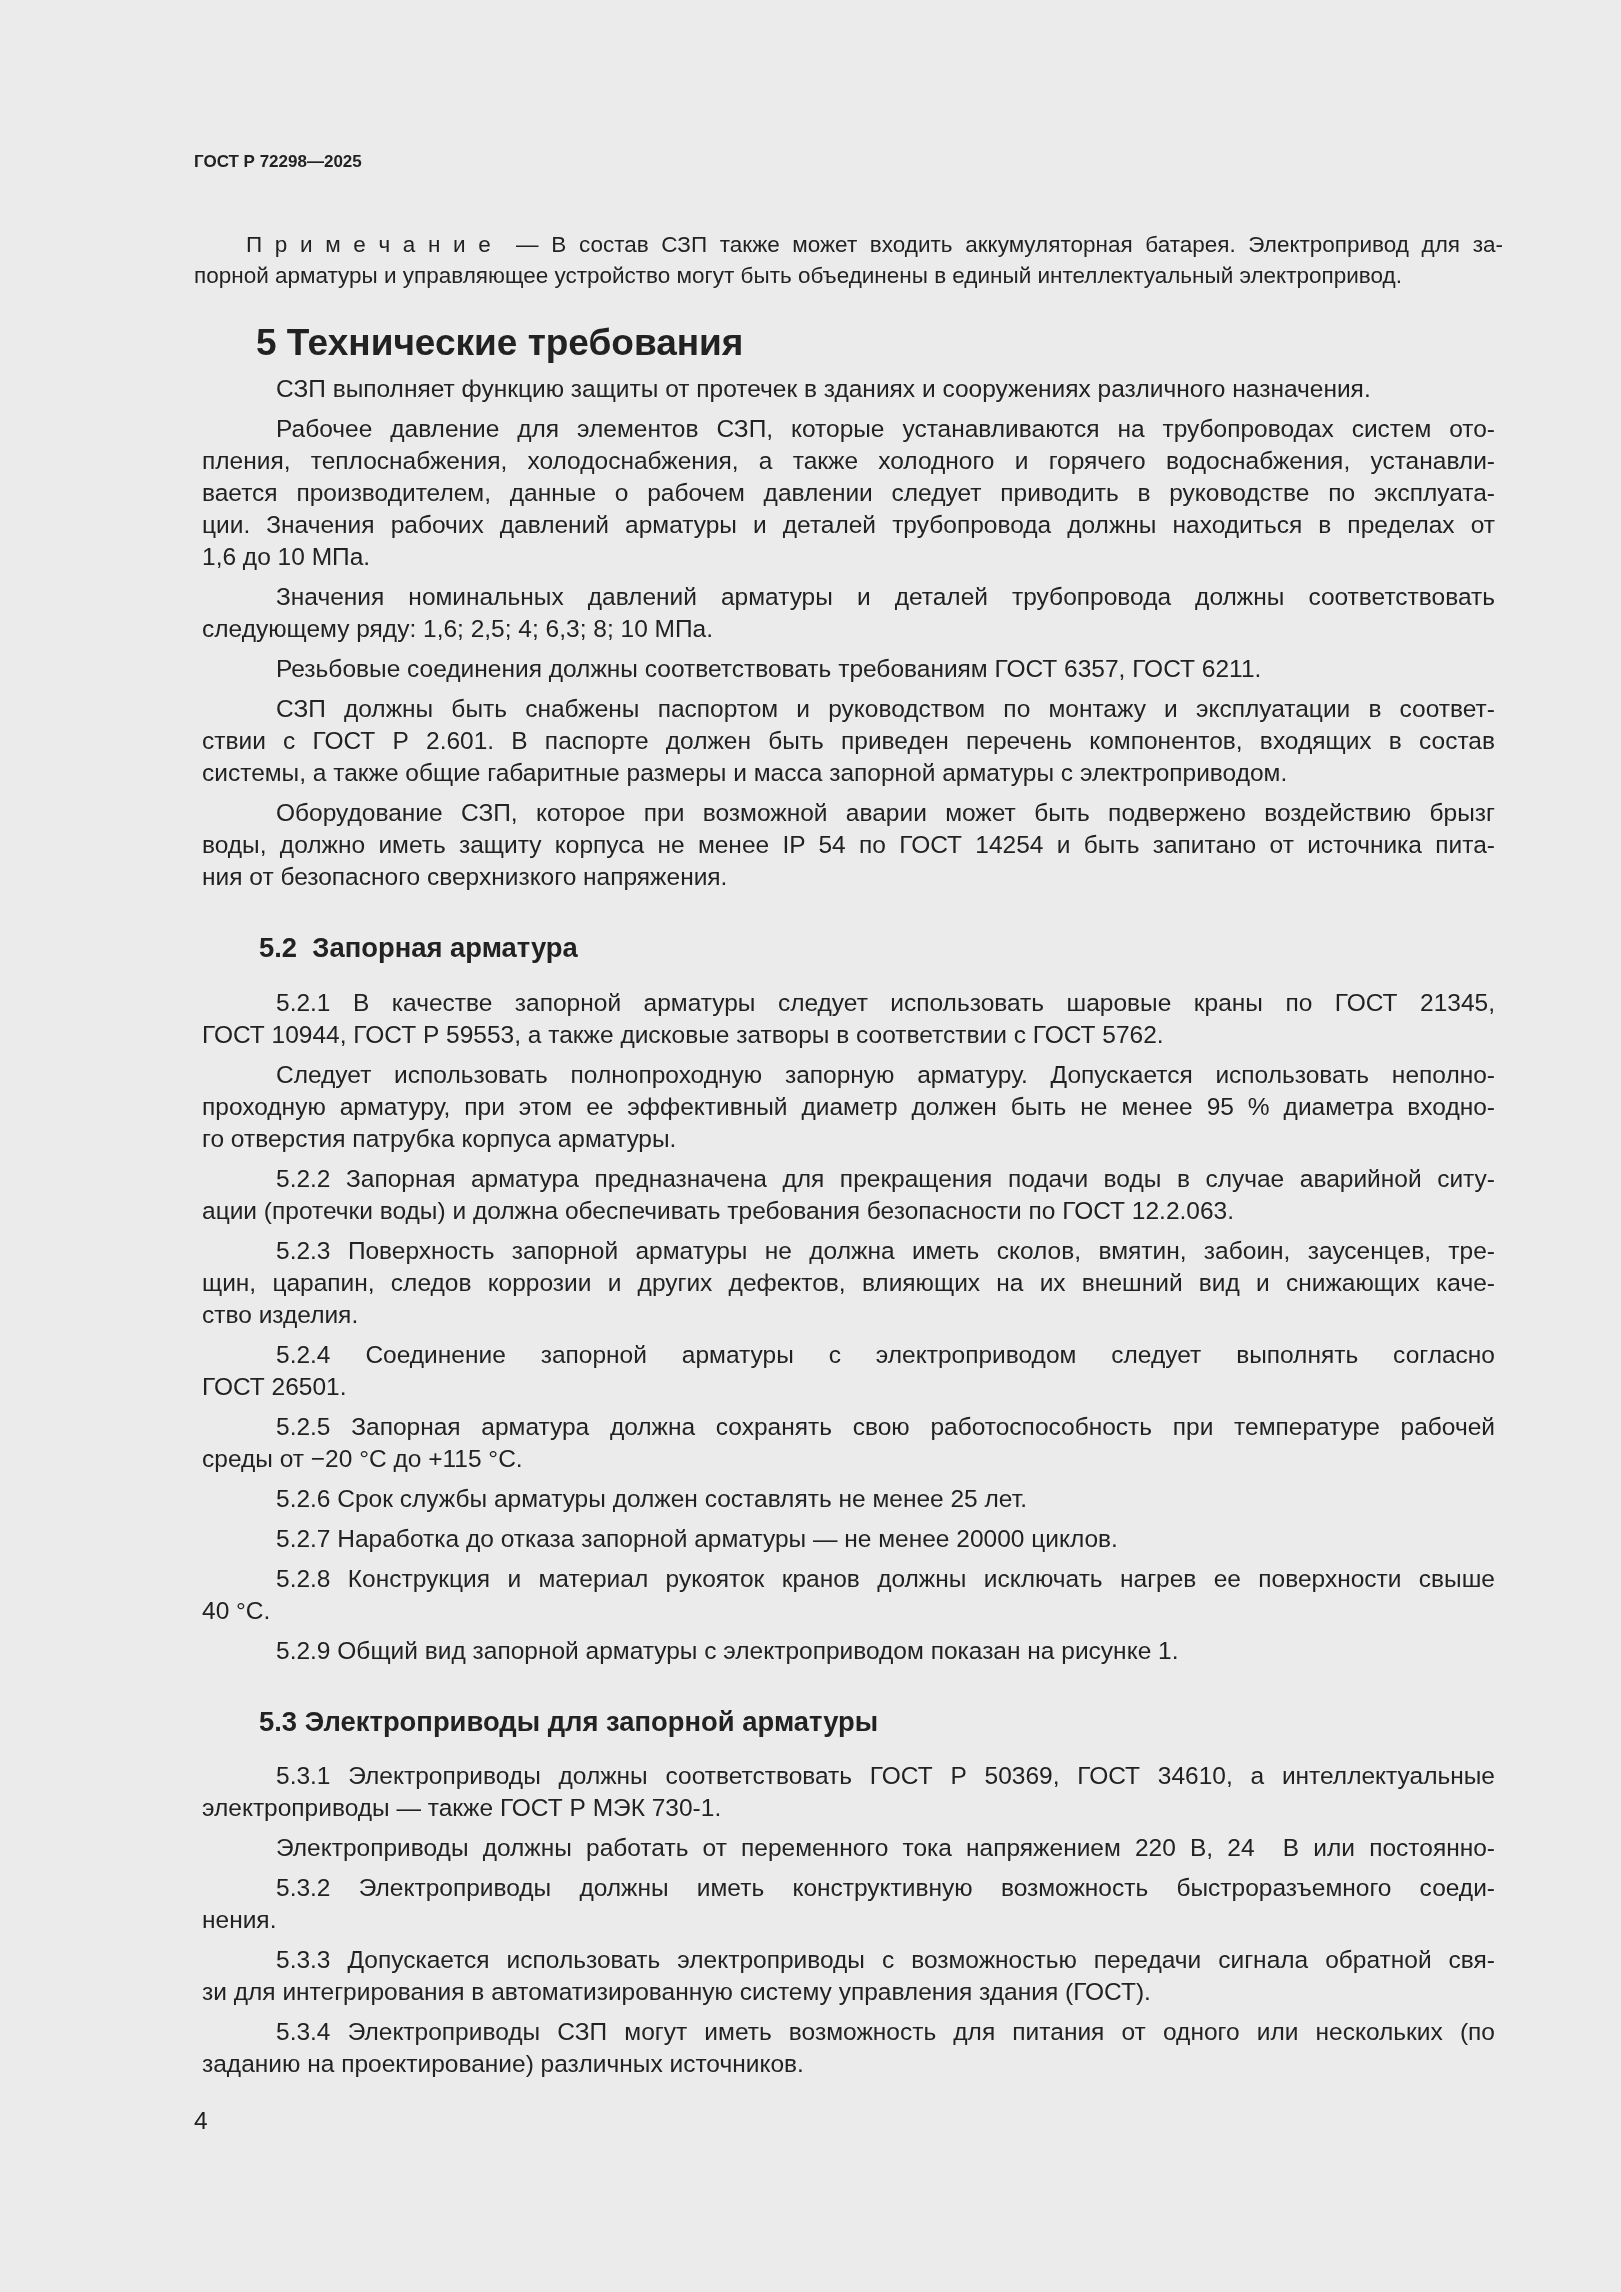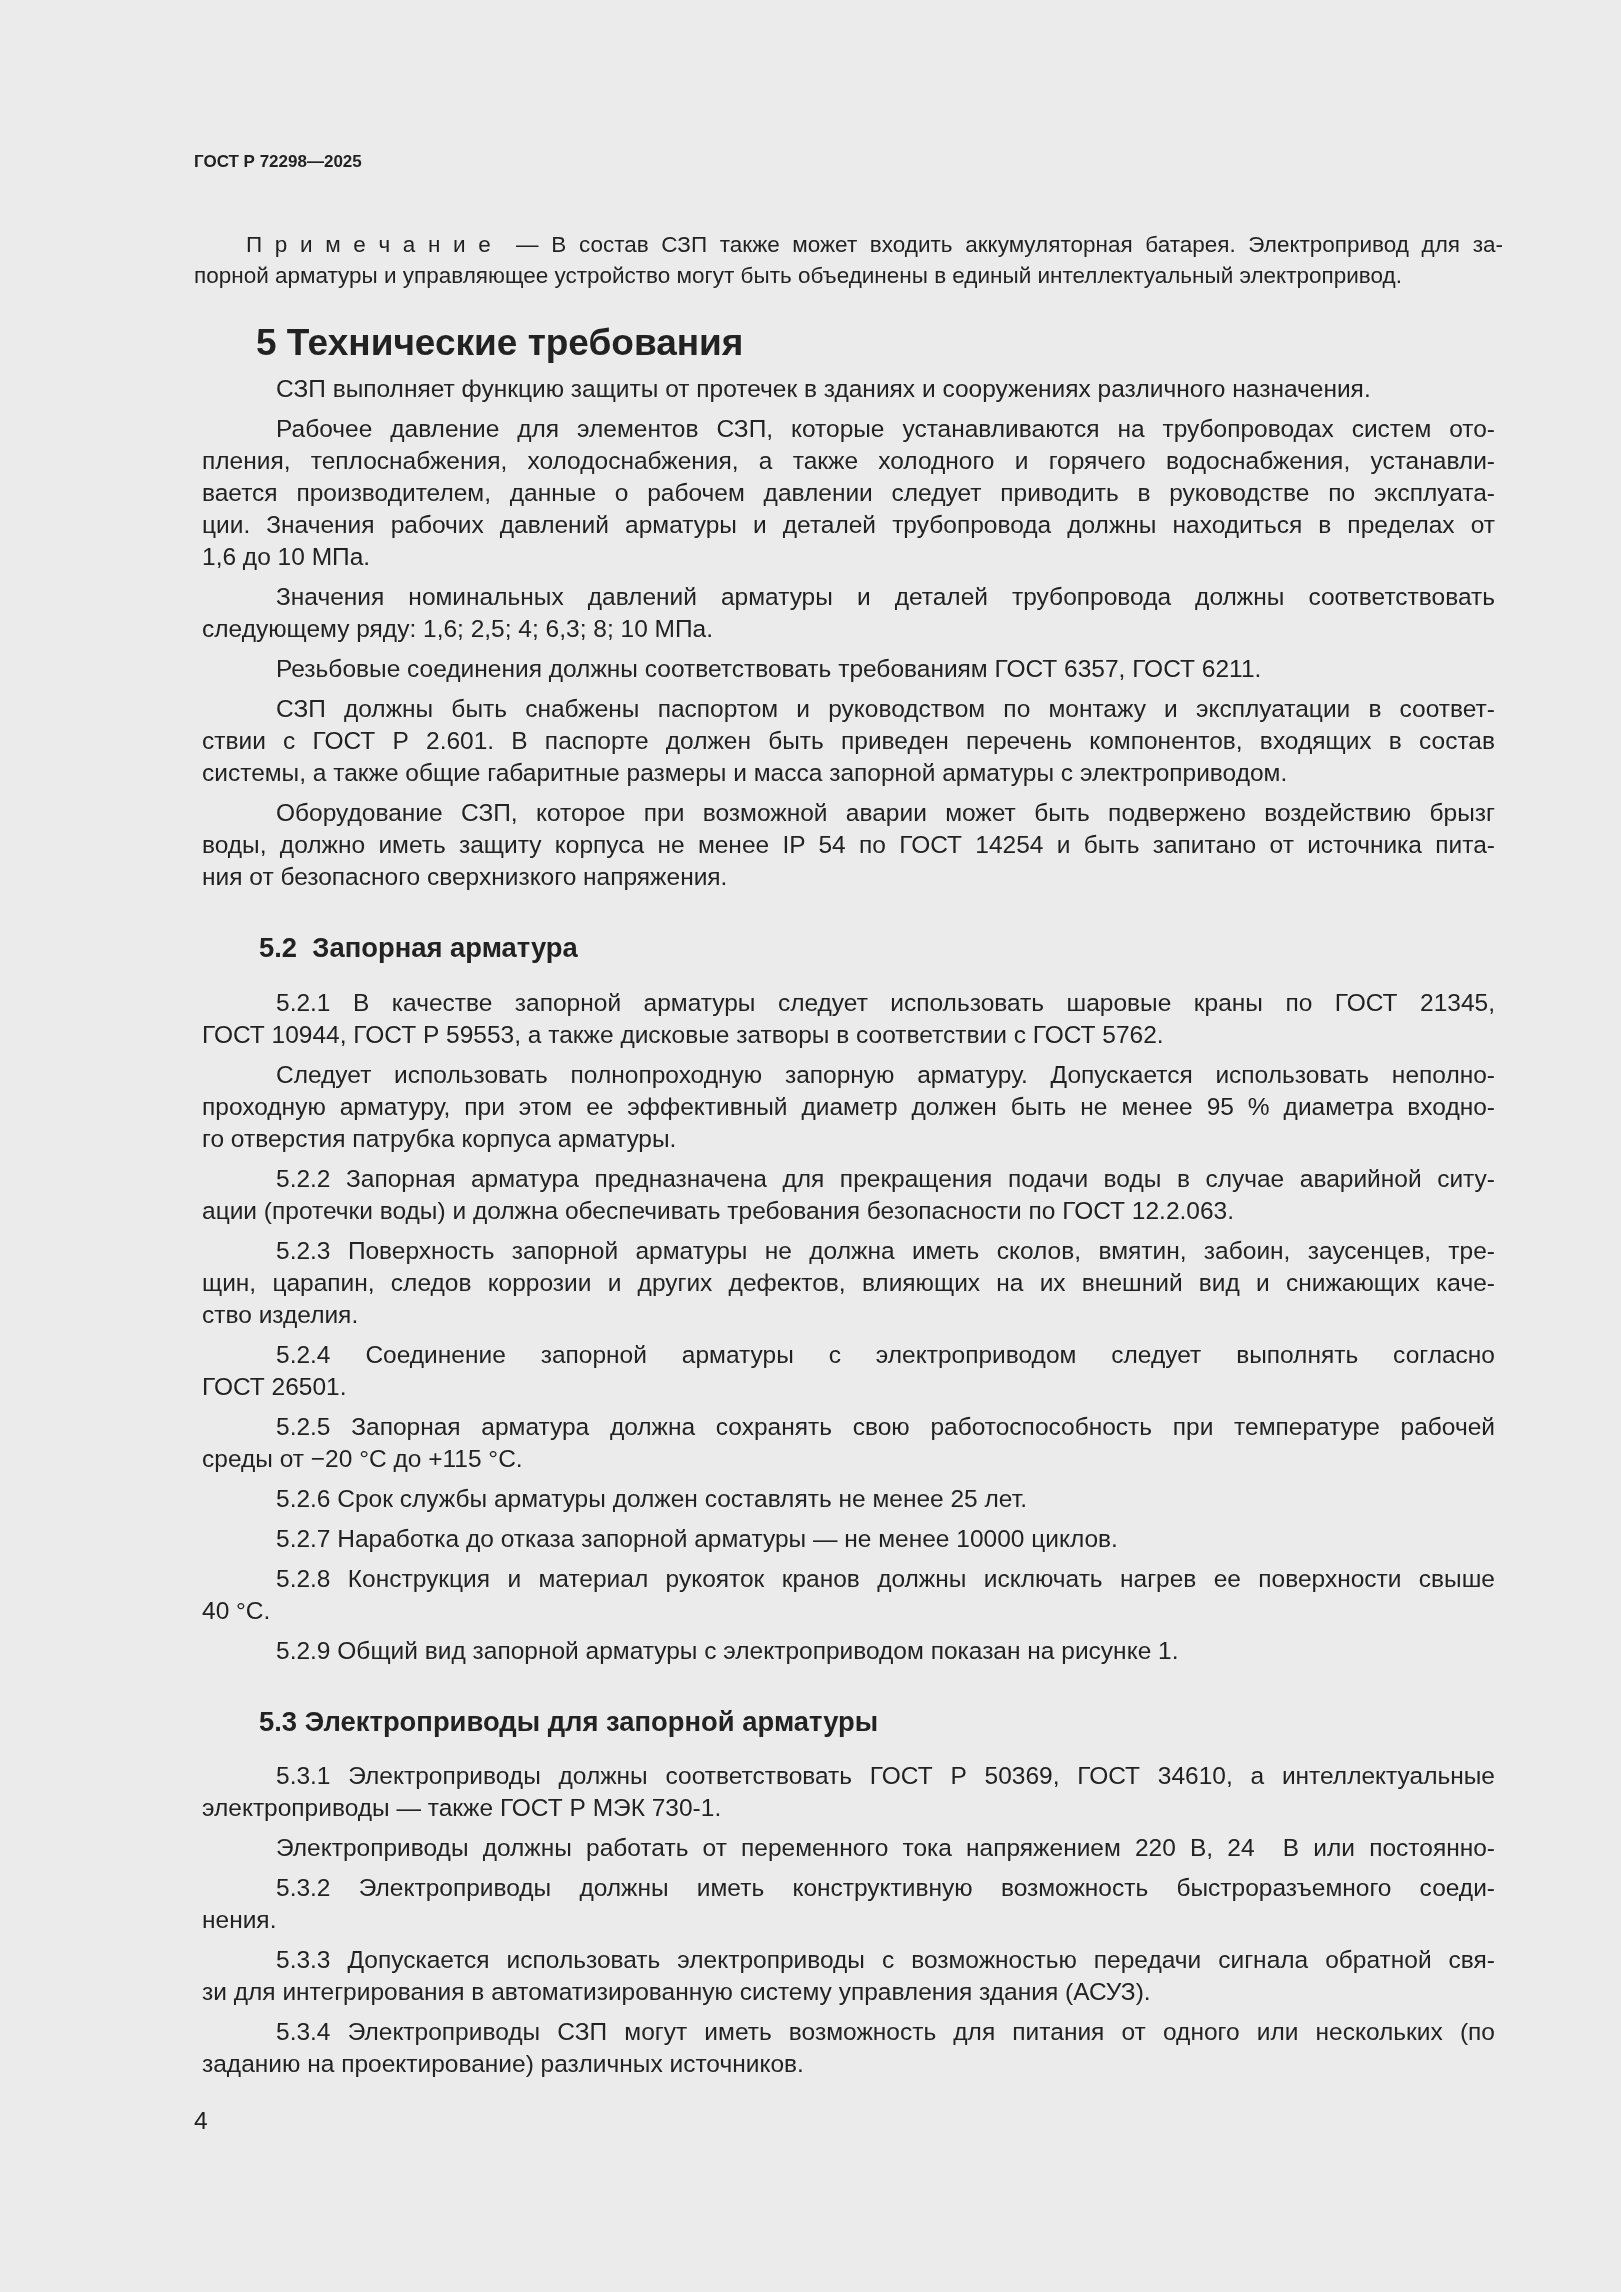--- a/index.html
+++ b/index.html
@@ -123,21 +123,21 @@
         <div class="line last">ГОСТ 26501.</div>
       </div>
       <div class="para">
         <div class="line indent">5.2.5 Запорная арматура должна сохранять свою работоспособность при температуре рабочей</div>
         <div class="line last">среды от −20 °С до +115 °С.</div>
       </div>
       <div class="para">
         <div class="line indent last">5.2.6 Срок службы арматуры должен составлять не менее 25 лет.</div>
       </div>
       <div class="para">
-        <div class="line indent last">5.2.7 Наработка до отказа запорной арматуры — не менее 10000 циклов.</div>
+        <div class="line indent last">5.2.7 Наработка до отказа запорной арматуры — не менее 20000 циклов.</div>
       </div>
       <div class="para">
         <div class="line indent">5.2.8 Конструкция и материал рукояток кранов должны исключать нагрев ее поверхности свыше</div>
         <div class="line last">40 °С.</div>
       </div>
       <div class="para">
         <div class="line indent last">5.2.9 Общий вид запорной арматуры с электроприводом показан на рисунке 1.</div>
       </div>
       <h2 class="h2">5.3 Электроприводы для запорной арматуры</h2>
       <div class="para">
@@ -146,21 +146,21 @@
       </div>
       <div class="para">
         <div class="line indent">Электроприводы должны работать от переменного тока напряжением 220 В, 24&nbsp; В или постоянно-</div>
       </div>
       <div class="para">
         <div class="line indent">5.3.2 Электроприводы должны иметь конструктивную возможность быстроразъемного соеди-</div>
         <div class="line last">нения.</div>
       </div>
       <div class="para">
         <div class="line indent">5.3.3 Допускается использовать электроприводы с возможностью передачи сигнала обратной свя-</div>
-        <div class="line last">зи для интегрирования в автоматизированную систему управления здания (АСУЗ).</div>
+        <div class="line last">зи для интегрирования в автоматизированную систему управления здания (ГОСТ).</div>
       </div>
       <div class="para">
         <div class="line indent">5.3.4 Электроприводы СЗП могут иметь возможность для питания от одного или нескольких (по</div>
         <div class="line last">заданию на проектирование) различных источников.</div>
       </div>
     </div>
 
   <div class="page-number">4</div>
 </div>
 

